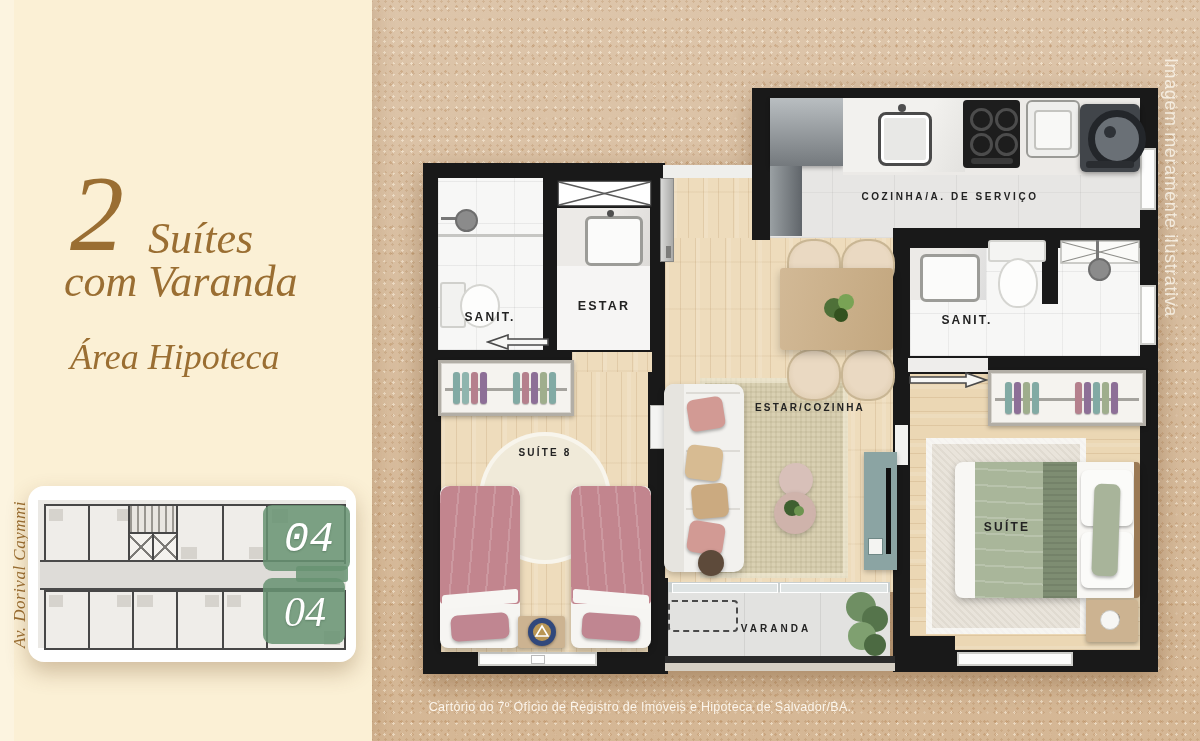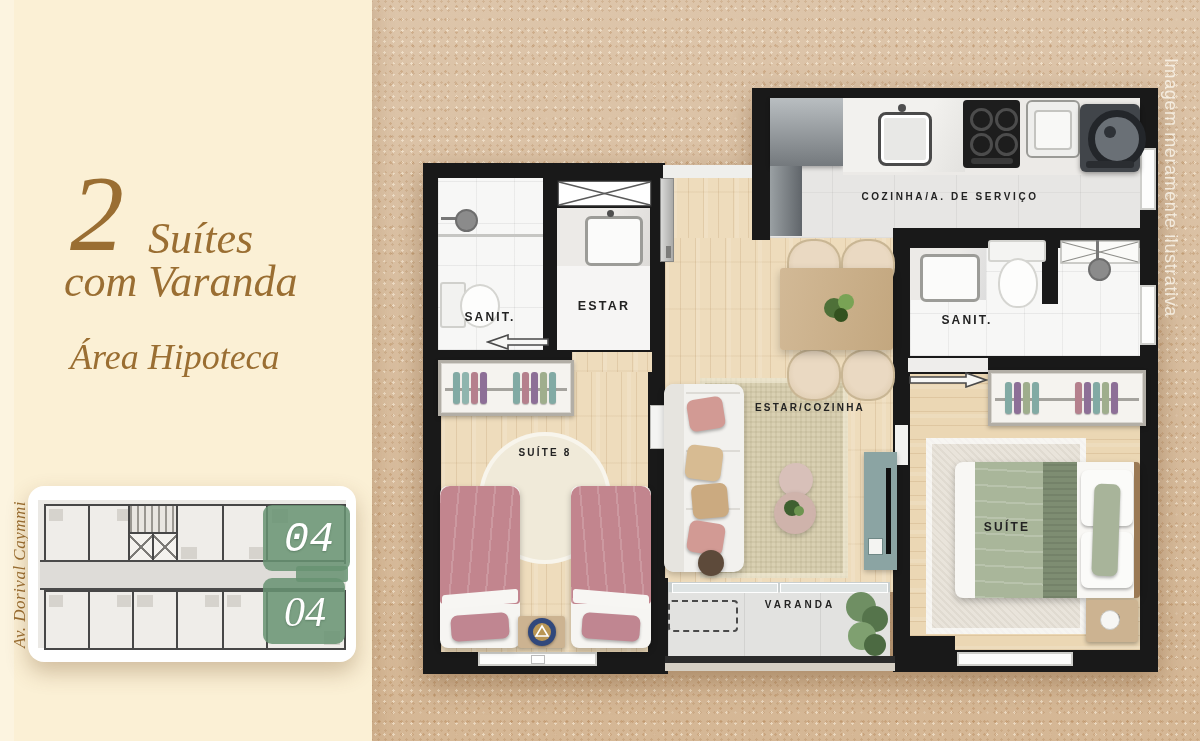--- a/index.html
+++ b/index.html
@@ -336,19 +336,20 @@
       <path d="M2 5 h56 v-4 l20 7 -20 7 v-4 h-56 z"></path>
     </svg>
 
     <div class="a rlabel" style="left:490px;top:317px;font-size:12px;">SANIT.</div>
     <div class="a rlabel" style="left:604px;top:306px;font-size:12.5px;">ESTAR</div>
     <div class="a rlabel" style="left:950px;top:196px;letter-spacing:2.6px;">COZINHA/A. DE SERVIÇO</div>
     <div class="a rlabel" style="left:967px;top:320px;font-size:12px;">SANIT.</div>
     <div class="a rlabel" style="left:545px;top:452px;">SUÍTE 8</div>
     <div class="a rlabel" style="left:810px;top:407px;">ESTAR/COZINHA</div>
     <div class="a rlabel" style="left:1007px;top:527px;font-size:12px;">SUÍTE</div>
-    <div class="a rlabel" style="left:776px;top:604px;letter-spacing:3px;margin-left:24px;">VARANDA</div>
+    <div class="a rlabel" style="left:776px;top:628px;letter-spacing:3px;">VARANDA</div>
   </div>
 
   <div class="a watermark">Imagem meramente ilustrativa</div>
   <div class="a disc">
+    <div>Cartório do 7º Ofício de Registro de Imóveis e Hipoteca de Salvador/BA.</div>
   </div>
 </div>
 
 </body></html>

